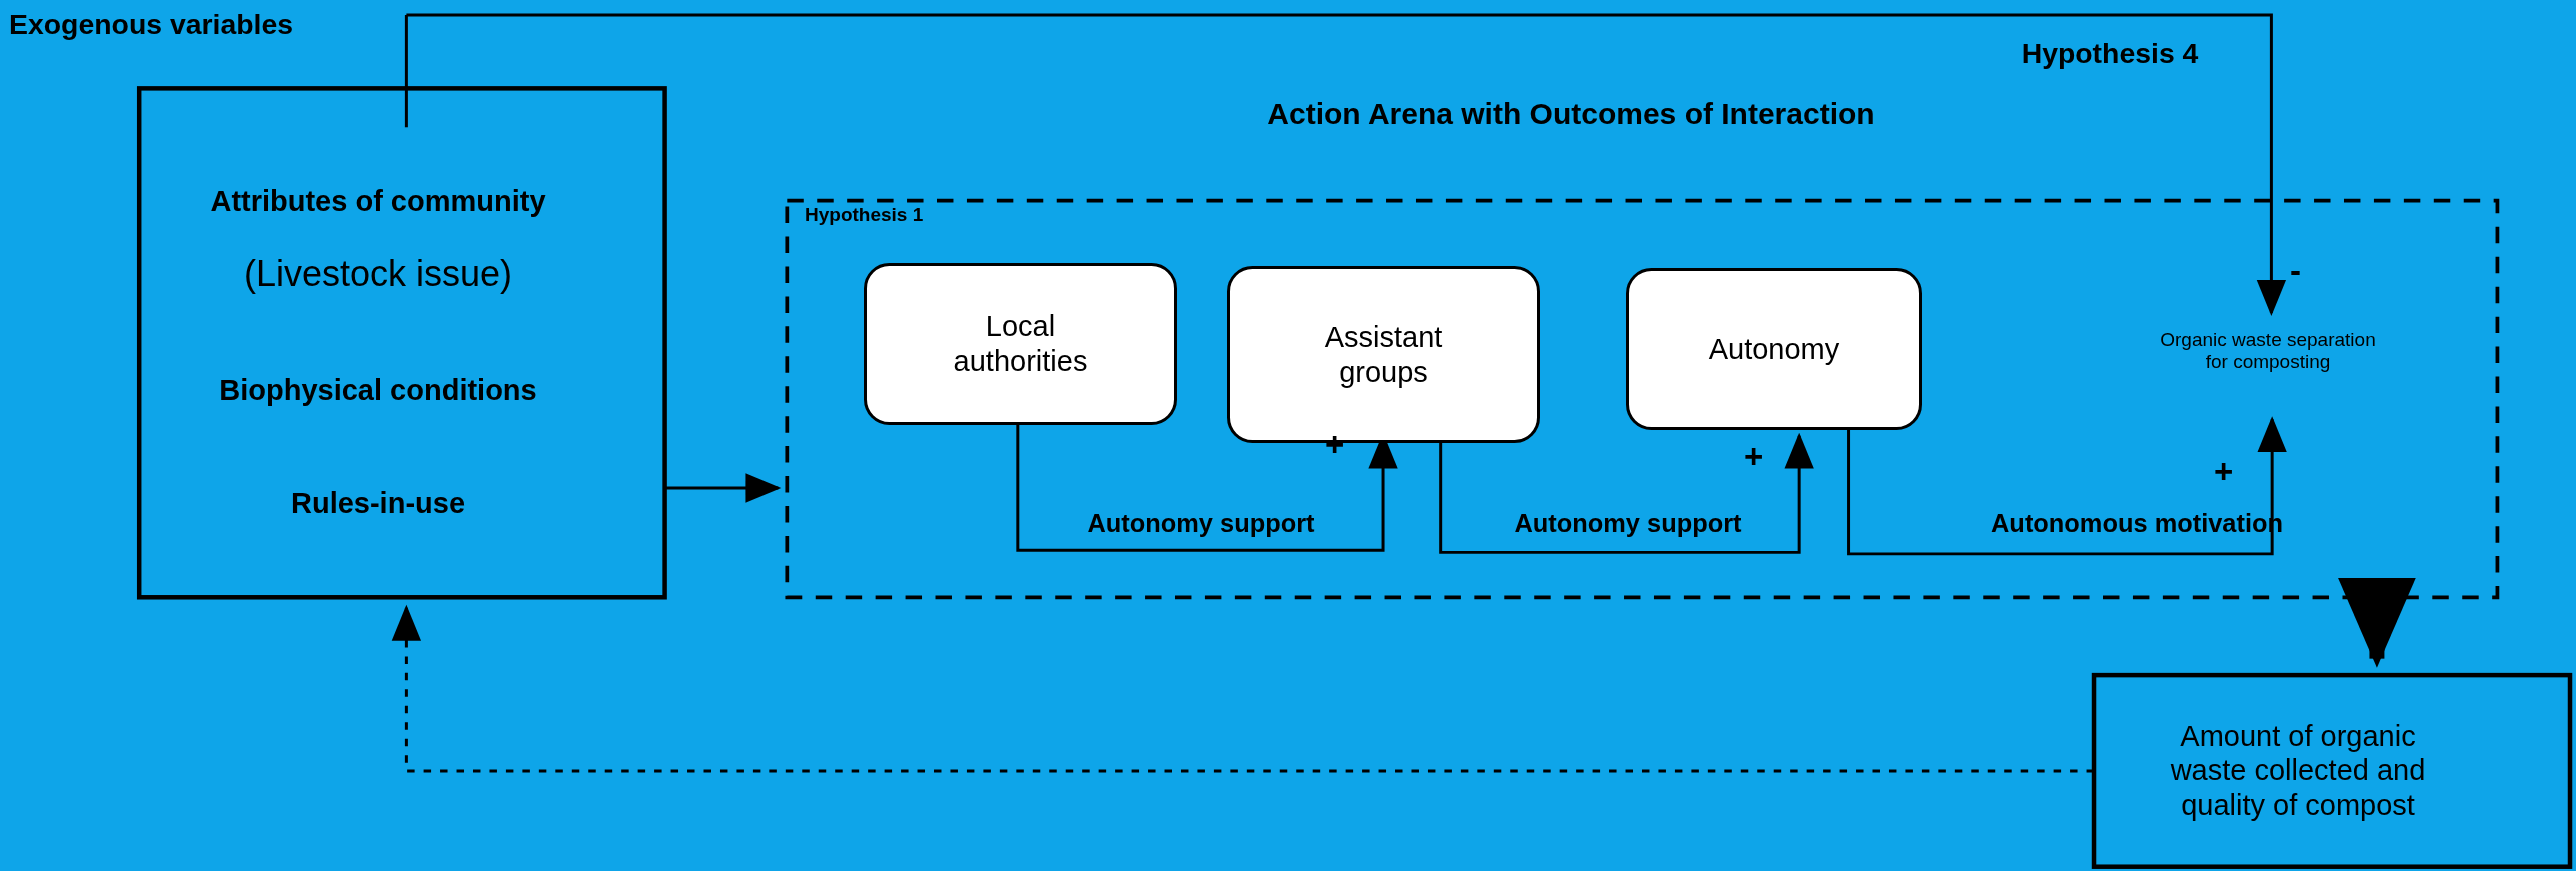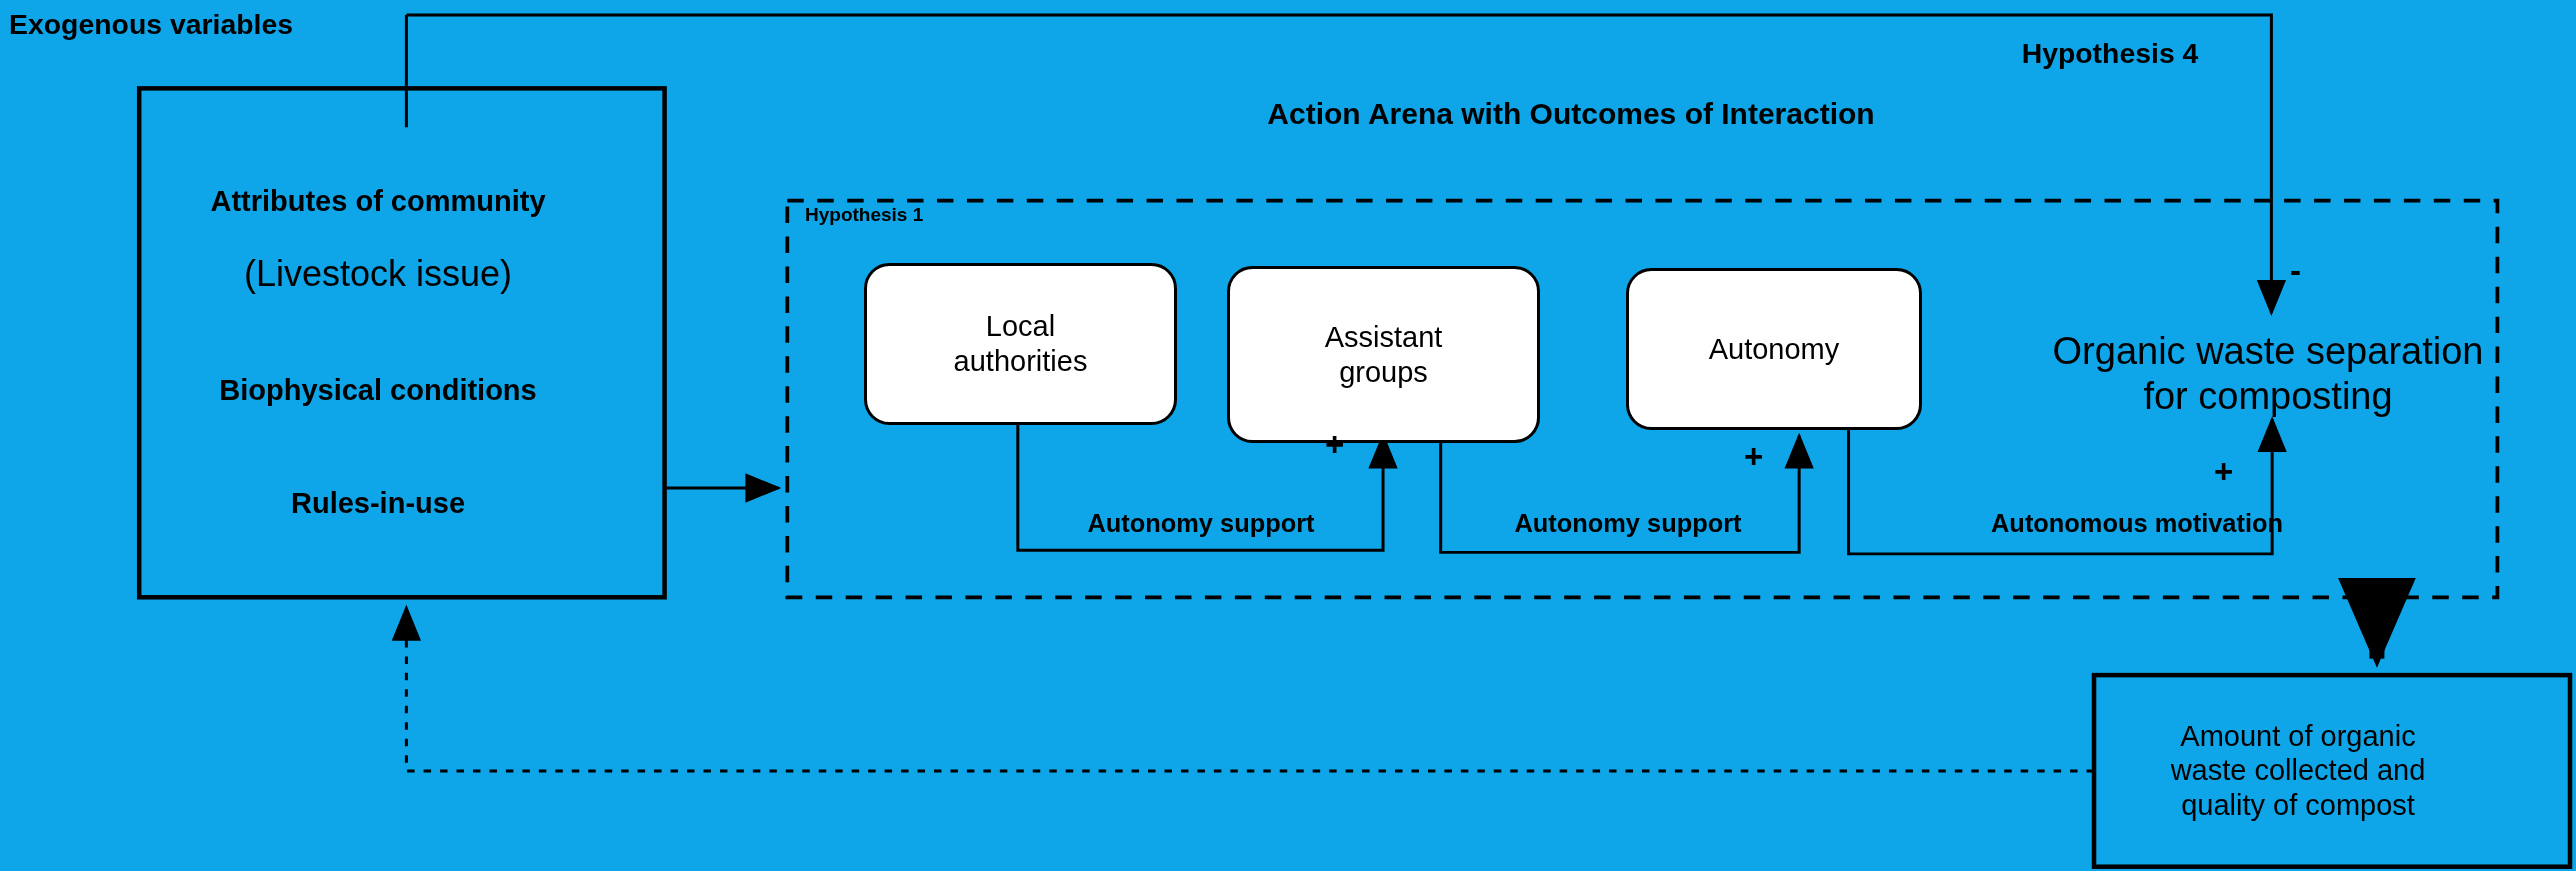--- a/index.html
+++ b/index.html
@@ -12,21 +12,21 @@
   .t-arena{left:1182px;top:96px;width:778px;font-size:30px;}
   .t-hyp2{left:1983px;top:37px;width:254px;font-size:28.4px;}
   .t-hyp1{left:805px;top:204px;width:247px;font-size:19px;text-align:left;}
   .t-attr{left:146px;top:150px;width:464px;font-size:29px;}
   .t-attr .sub{font-weight:normal;font-size:36px;}
   .t-bio{left:146px;top:341px;width:464px;font-size:29px;margin-top:32px;}
   .t-rules{left:146px;top:486px;width:464px;font-size:29px;}
   .rbox{position:absolute;border:3px solid #000;border-radius:25.4px;background:#fff;
         display:flex;align-items:center;justify-content:center;text-align:center;
         font-size:29px;line-height:1.2;white-space:pre-line;}
-  .t-organic{left:2036px;top:329px;width:464px;font-size:38px;text-align:center;}
+  .t-organic{left:2036px;top:329px;width:464px;font-size:19px;text-align:center;}
   .t-as1{left:1025px;top:509px;width:352px;font-size:25.4px;}
   .t-as2{left:1452px;top:509px;width:352px;font-size:25.4px;}
   .t-am{left:1856px;top:509px;width:427px;font-size:25.4px;text-align:right;}
   .sgn{position:absolute;font-size:33px;font-weight:bold;line-height:1;}
   .t-outcomes{left:2096px;top:685px;width:404px;font-size:29px;}
   .t-outcomes .sub{font-weight:normal;}
 </style>
 </head>
 <body>
 

